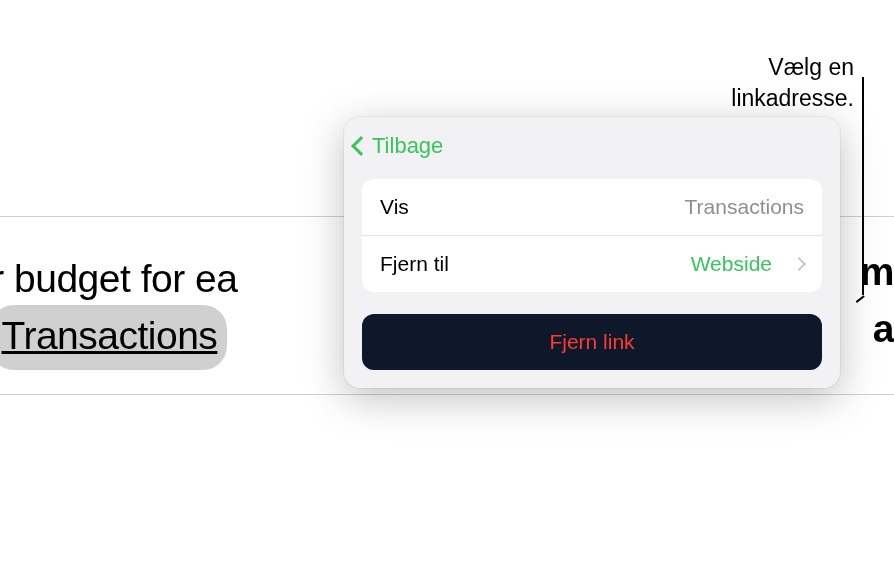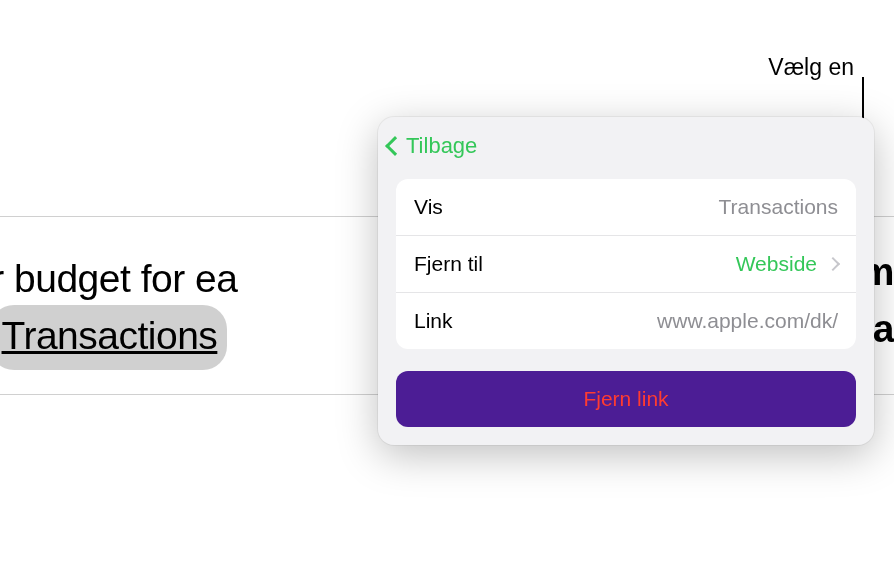--- a/index.html
+++ b/index.html
@@ -84,21 +84,21 @@
     .right-bold.l1 {
       top: 250px;
     }
 
     .right-bold.l2 {
       top: 307px;
     }
 
     .popover {
       position: absolute;
-      left: 378px;
+      left: 344px;
       top: 117px;
       width: 496px;
       background: #f2f2f4;
       border-radius: 16px;
       box-shadow: 0 10px 40px rgba(0,0,0,0.25), 0 0 0 1px rgba(0,0,0,0.05);
       overflow: hidden;
     }
 
     .popover-header {
       position: relative;
@@ -163,35 +163,35 @@
       color: #8e8e93;
     }
 
     .row-value.green {
       color: #34c759;
     }
 
     .row-right {
       display: flex;
       align-items: center;
-      gap: 11px;
+      gap: 22px;
     }
 
     .chevron-right {
       display: inline-block;
       width: 10px;
       height: 10px;
       border-right: 2.5px solid #c7c7cc;
       border-top: 2.5px solid #c7c7cc;
       transform: rotate(45deg);
     }
 
     .remove-button {
       margin: 22px 18px 18px 18px;
-      background: #4c1d95;
+      background: #0f172a;
       border-radius: 12px;
       text-align: center;
       padding: 16px;
       font-size: 21px;
       color: #ff3b30;
       cursor: pointer;
     }
 
     .callout-text {
       position: absolute;
@@ -240,20 +240,21 @@
   <div class="bg-line2">
     <span>e </span><span class="highlighted-word"><span class="highlight-bubble"></span><span>Transactions</span></span>
   </div>
 </div>
 
 <div class="right-bold l1">m</div>
 <div class="right-bold l2">a</div>
 
 <div class="callout-text">
   <div>Vælg en</div>
+  <div>linkadresse.</div>
 </div>
 <div class="callout-line callout-vert"></div>
 <div class="callout-diag"></div>
 
 <div class="popover">
   <div class="popover-header">
     <div class="back-button">
       <span class="chevron-left"></span>
       <span>Tilbage</span>
     </div>
@@ -264,22 +265,18 @@
       <span class="row-label">Vis</span>
       <span class="row-value">Transactions</span>
     </div>
     <div class="popover-row">
       <span class="row-label">Fjern til</span>
       <span class="row-right">
         <span class="row-value green">Webside</span>
         <span class="chevron-right"></span>
       </span>
     </div>
-    <div class="popover-row">
-      <span class="row-label">Link</span>
-      <span class="row-value">www.apple.com/dk/</span>
-    </div>
   </div>
 
   <div class="remove-button">
     <span>Fjern link</span>
   </div>
 </div>
 
 </body></html>

